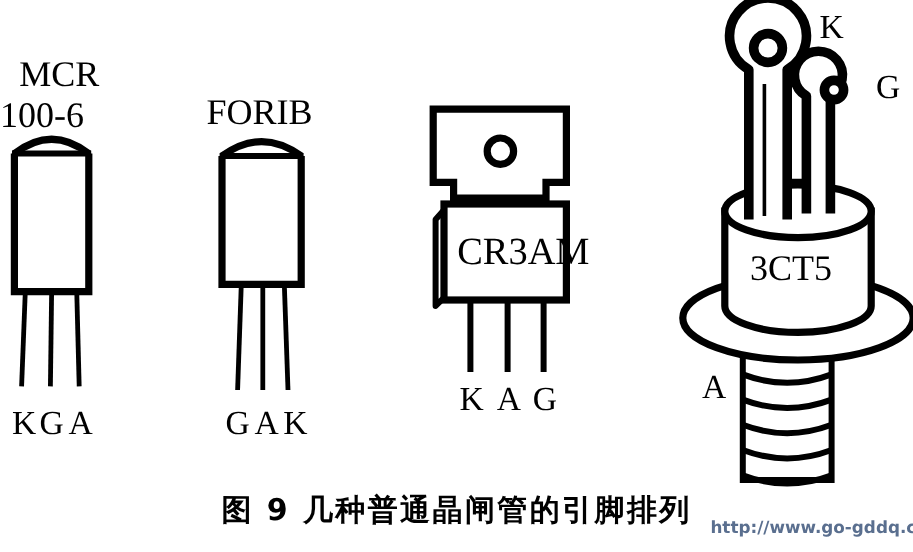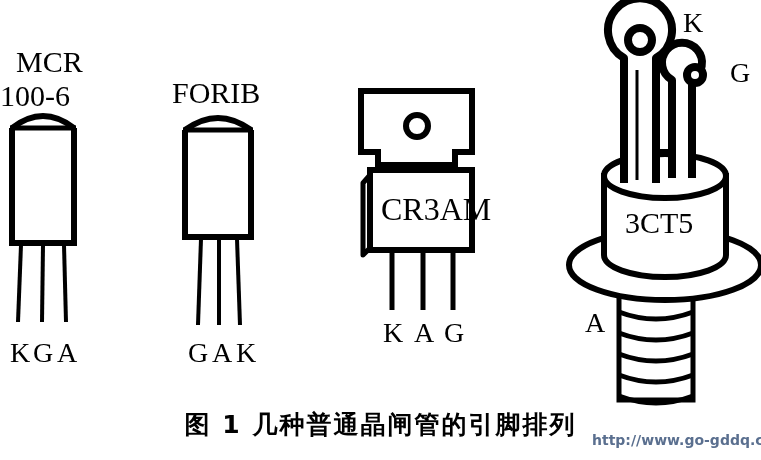--- a/index.html
+++ b/index.html
@@ -154,17 +154,17 @@
 
       <line x1="656" y1="152" x2="672" y2="152" stroke="#000000" stroke-width="6"></line>
 
       <text class="lbl" x="683" y="32" font-size="28">K</text>
       <text class="lbl" x="730" y="82" font-size="28">G</text>
       <text class="lbl" x="585" y="332" font-size="28">A</text>
     </g>
 
   </svg>
 
-  <div class="fig-caption">图 1  几种普通晶闸管的引脚排列</div>
+  <div class="fig-caption">图 9  几种普通晶闸管的引脚排列</div>
 
   <div class="watermark">http://www.go-gddq.com</div>
 
 </div>
 
 </body></html>

